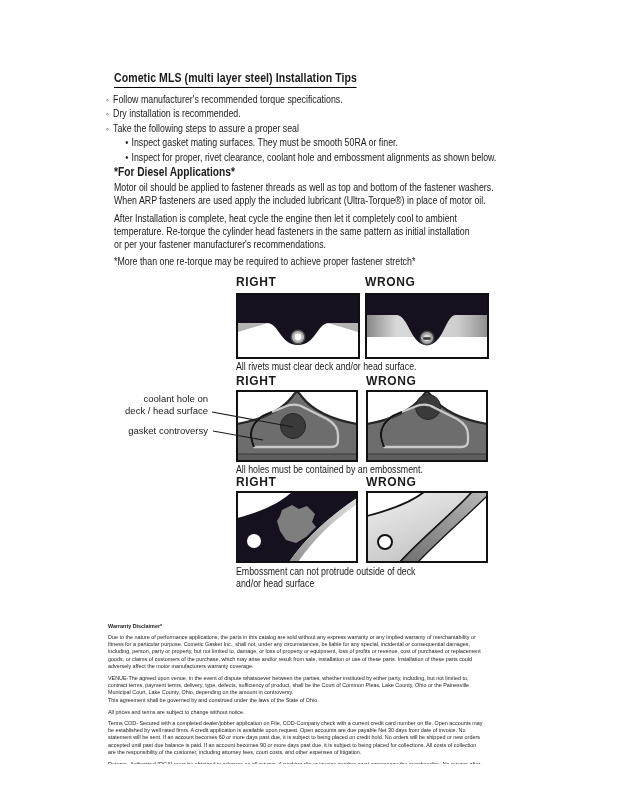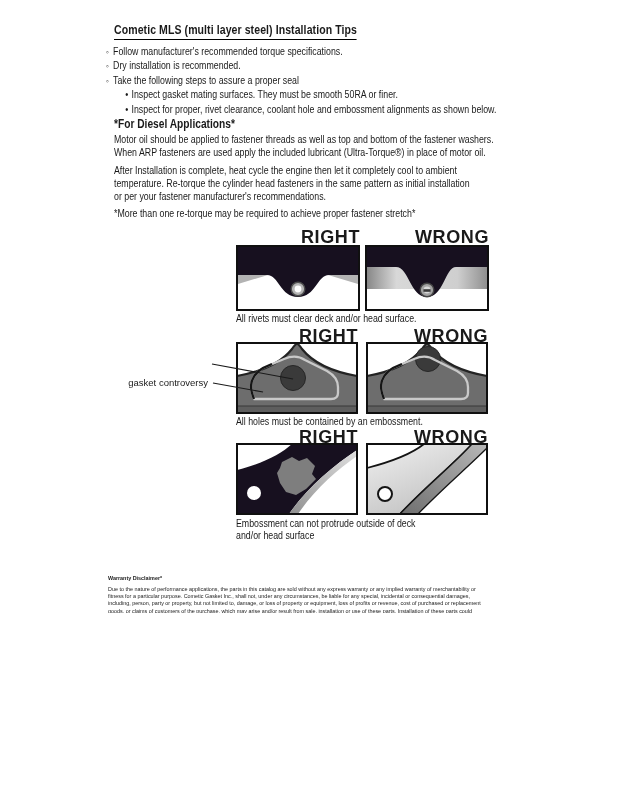--- a/index.html
+++ b/index.html
@@ -1,19 +1,20 @@
 <!DOCTYPE html>
 <html style="--page_bg: #ffffff; --ink: #1a1a1a; --diagram_black: #17101f; --gasket_gray: #6d6d6d; --emboss_line: #c9c9c9;"><head>
 <meta charset="utf-8">
 <style>
   html,body{margin:0;padding:0;background:#ffffff;}
   .page{
-    position:relative;width:618px;height:613px;background:var(--page_bg,#fff);
+    position:relative;width:618px;height:716px;background:var(--page_bg,#fff);
     font-family:"Liberation Sans","DejaVu Sans",sans-serif;color:var(--ink,#1a1a1a);
     overflow:hidden;
+    margin-top:48px;
   }
   .abs{position:absolute;}
   .pre{white-space:pre-line;}
   .cx78{transform:scaleX(0.78);transform-origin:0 0;}
   .cx85{transform:scaleX(0.85);transform-origin:0 0;}
   .cx88{transform:scaleX(0.88);transform-origin:0 0;}
   .cx90{transform:scaleX(0.90);transform-origin:0 0;}
 
   .title{
     left:114px;top:22px;font-size:13.5px;font-weight:bold;white-space:nowrap;
@@ -21,21 +22,21 @@
   }
   .bullets{left:106px;top:45px;font-size:10px;line-height:14.4px;width:520px;}
   .bline{white-space:nowrap;}
   .mk{display:inline-block;width:8px;font-size:9px;vertical-align:top;}
   .sub{padding-left:22px;}
   .sub .mk{width:7px;font-size:10px;}
 
   .dheading{left:114px;top:117px;font-size:12px;font-weight:bold;white-space:nowrap;}
   .bodypara{left:114px;font-size:10px;line-height:13.2px;width:520px;}
 
-  .dlabel{font-size:18px;font-weight:bold;letter-spacing:0.6px;width:124px;text-align:right;}
+  .dlabel{font-size:12px;font-weight:bold;letter-spacing:0.6px;width:124px;text-align:left;}
   .caption{left:236px;font-size:10px;line-height:11.5px;white-space:pre-line;width:320px;}
 
   .ann{font-size:9.5px;line-height:11.5px;width:112px;text-align:right;left:96px;}
 
   .disc{left:108px;width:500px;font-size:6px;line-height:7.2px;color:#222;}
   .disc-h{font-weight:bold;}
   .footer{left:386px;top:757px;font-size:13.5px;letter-spacing:0.3px;}
   svg{display:block;}
 </style>
 </head>
@@ -95,20 +96,22 @@
       <rect x="58.4" y="44.2" width="7.2" height="2.6" fill="#3a3a3a"></rect>
     </g>
     <rect x="1" y="1" width="122" height="64" fill="none" stroke="#101010" stroke-width="2"></rect>
   </svg>
 
   <div class="abs caption cx88" style="top:313px;">All rivets must clear deck and/or head surface.</div>
 
   <div class="abs dlabel" style="left:236px;top:326px;width:122px;">RIGHT</div>
   <div class="abs dlabel" style="left:366px;top:326px;width:122px;">WRONG</div>
 
+  <div class="abs ann pre" style="top:345px;">coolant hole on
+deck / head surface</div>
   <div class="abs ann" style="top:377px;">gasket controversy</div>
 
   <svg class="abs" style="left:236px;top:342px;" width="122" height="72" viewBox="0 0 122 72">
     <rect x="1" y="1" width="120" height="70" fill="#ffffff"></rect>
     <path d="M1,34 C24,30 44,22 56,7 C58,4 60,2 61,2 C62,2 64,4 66,7 C78,22 98,30 121,34 L121,71 H1 Z" fill="#6d6d6d"></path>
     <path d="M1,34 C24,30 44,22 56,7 C58,4 60,2 61,2 C62,2 64,4 66,7 C78,22 98,30 121,34" fill="none" stroke="#232323" stroke-width="2.2"></path>
     <rect x="1" y="64" width="120" height="7" fill="#5e5e5e"></rect>
     <line x1="1" y1="64" x2="121" y2="64" stroke="#383838" stroke-width="1.2"></line>
     <circle cx="57" cy="36" r="12.5" fill="#3a3a3a" stroke="#262626" stroke-width="1"></circle>
     <path d="M18,57 C16,52 15,48 15,44 C15,37 20,30 27,26 L48,17 C55,14 63,14 69,18 L91,29 C98,33 102,39 102,45 L102,51 C102,55 99,57 95,57 Z" fill="none" stroke="#c9c9c9" stroke-width="2.3" stroke-linejoin="round"></path>

